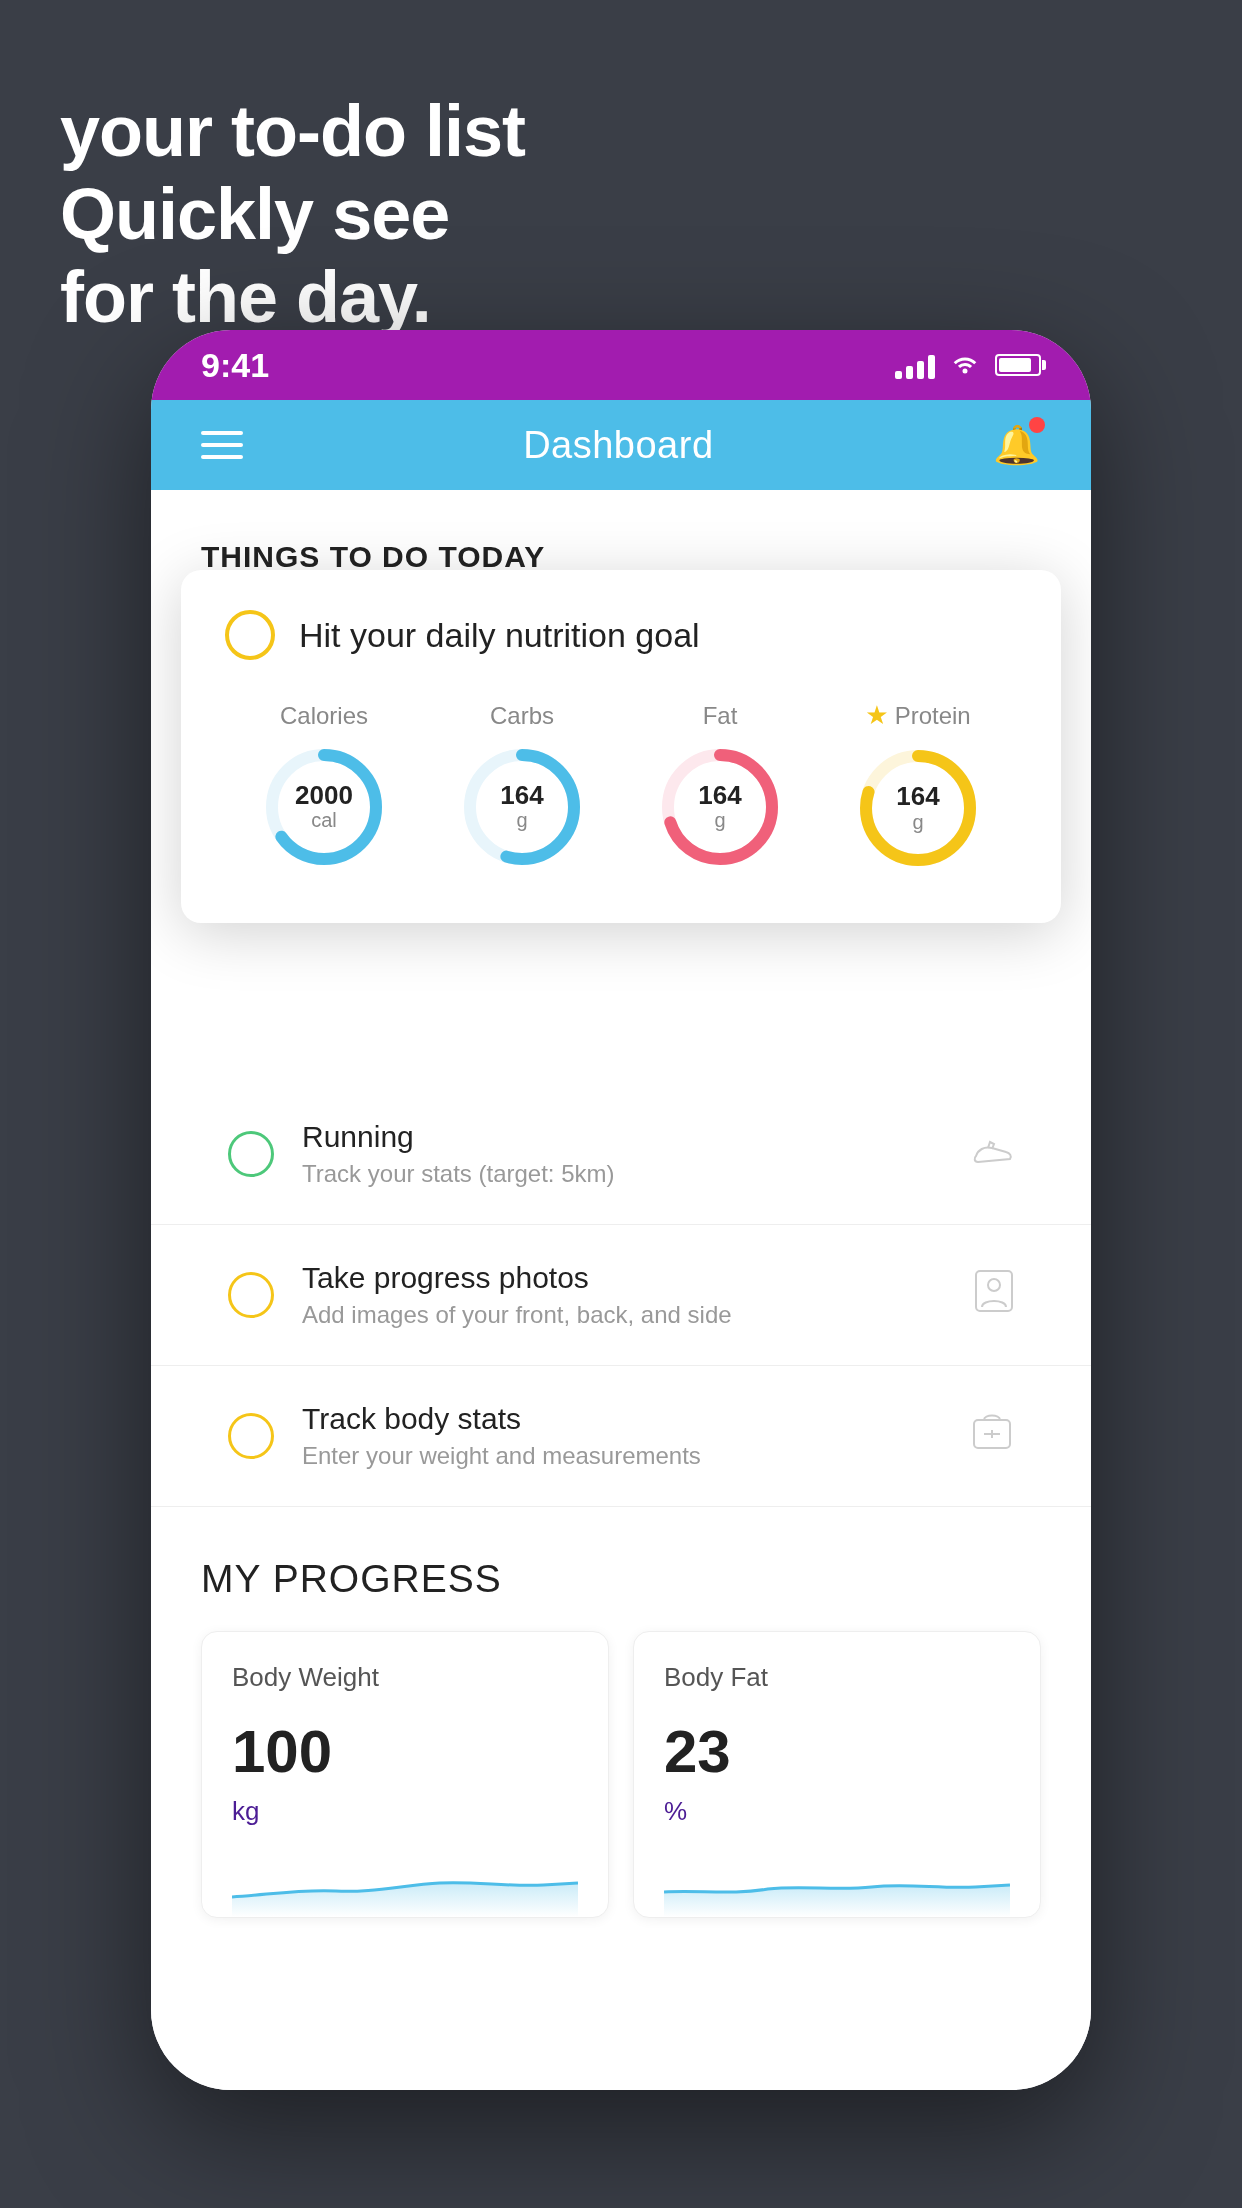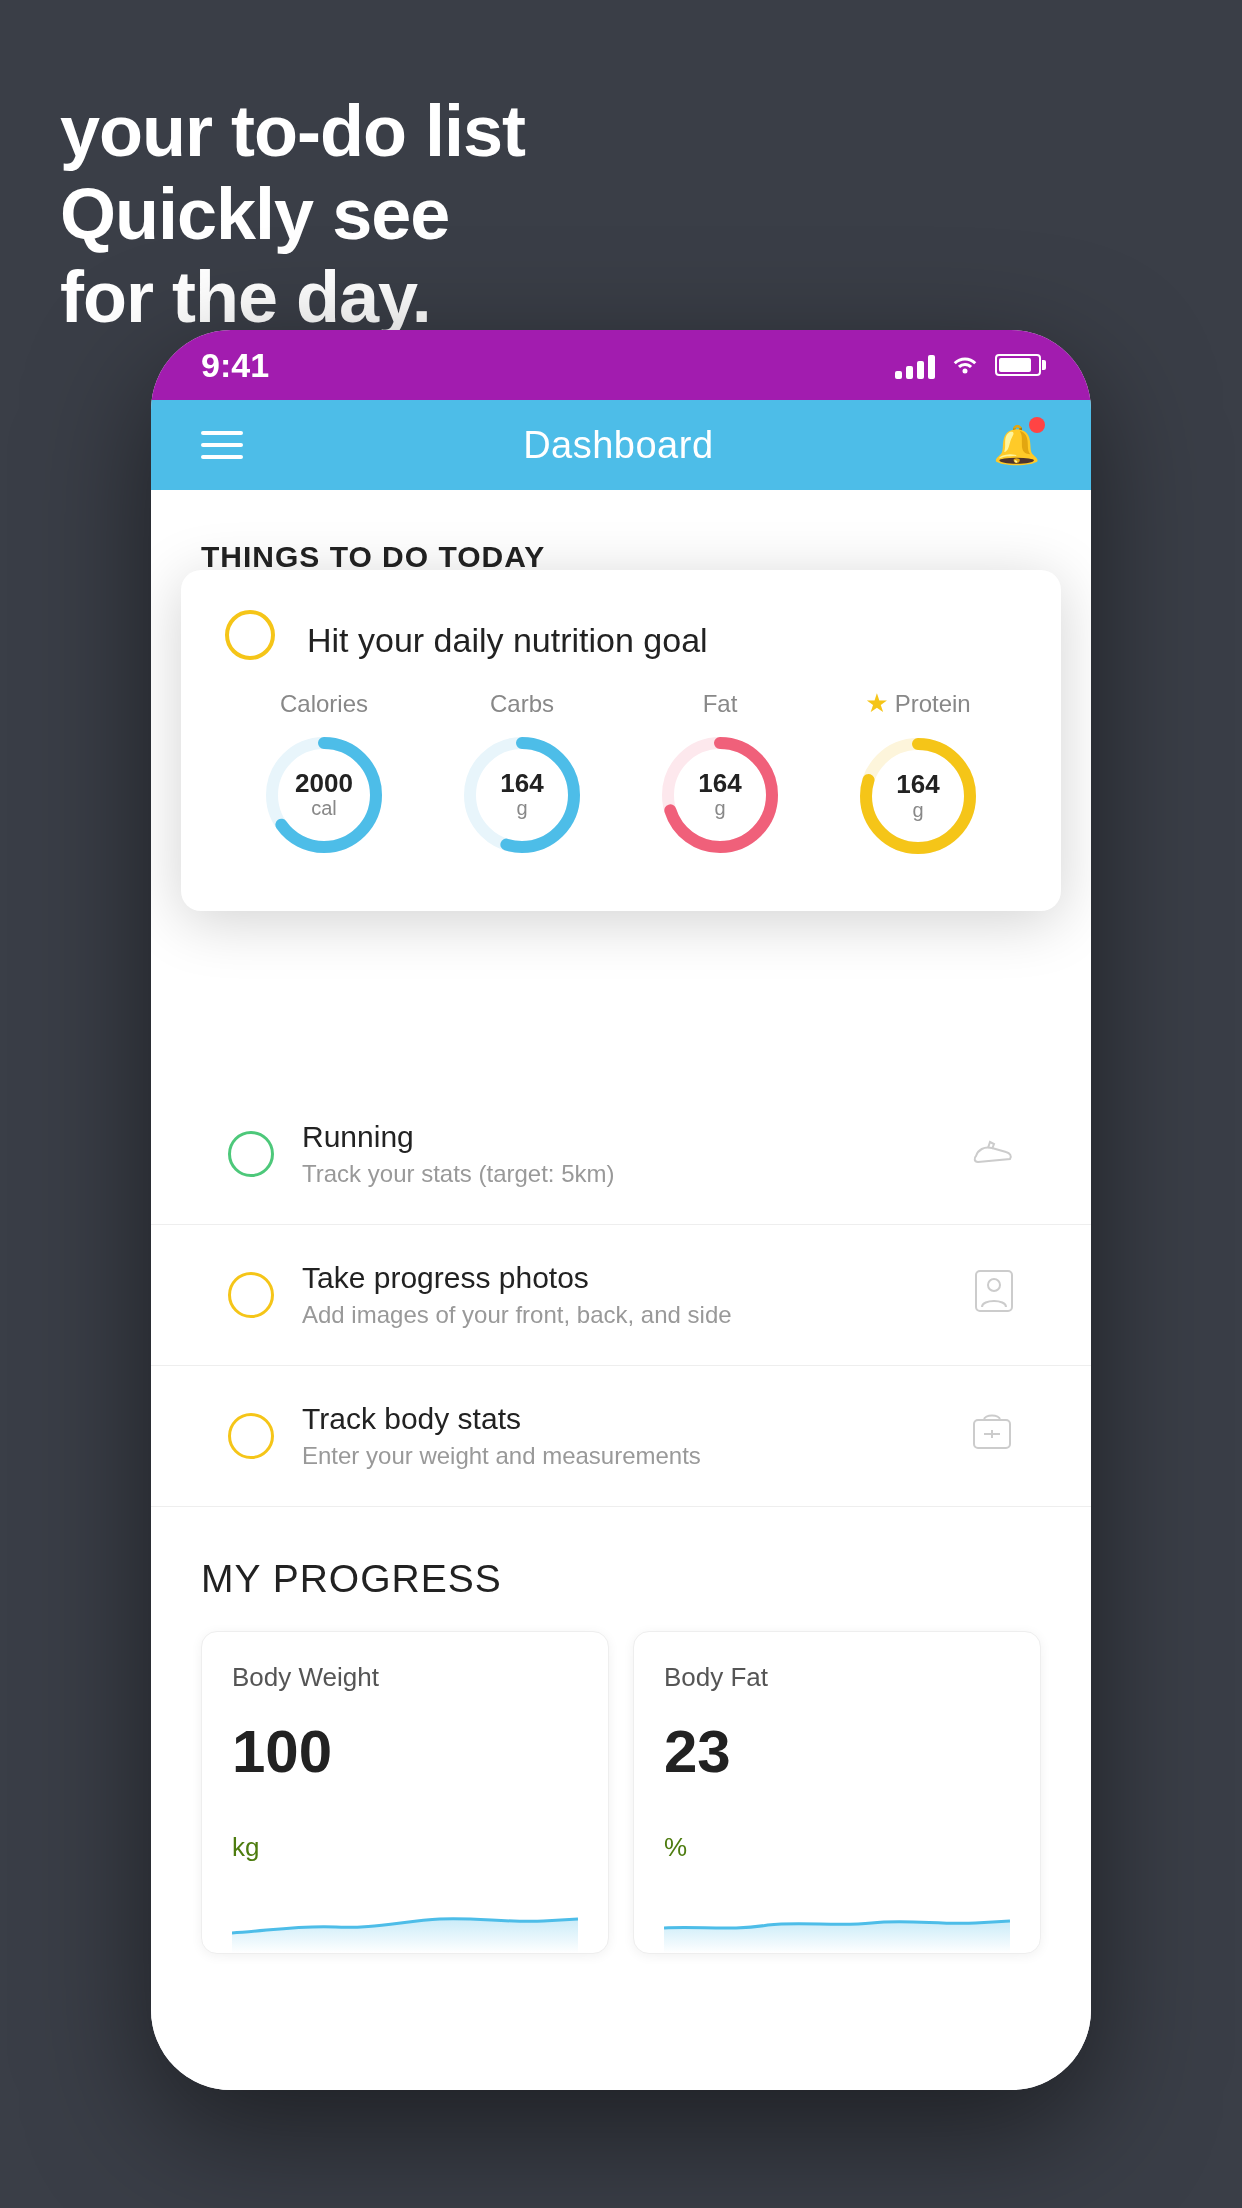--- a/index.html
+++ b/index.html
@@ -183,23 +183,23 @@
       right: 30px;
       background: #fff;
       border-radius: 20px;
       padding: 40px 44px 50px;
       box-shadow: 0 10px 60px rgba(0,0,0,0.18);
       z-index: 10;
     }
 
     .card-title-row {
       display: flex;
-      align-items: flex-end;
-      gap: 32px;
-      margin-bottom: 28px;
+      align-items: center;
+      gap: 24px;
+      margin-bottom: 40px;
     }
 
     .circle-checkbox {
       width: 50px;
       height: 50px;
       border-radius: 50%;
       border: 4px solid #f5c518;
       background: transparent;
       flex-shrink: 0;
     }
@@ -367,22 +367,21 @@
     }
 
     .progress-card-number {
       font-size: 60px;
       font-weight: 700;
       color: #222;
     }
 
     .progress-card-unit {
       font-size: 26px;
-      color: #4d7c0f;
-      margin-top: 36px;
+      color: #4c1d95;
     }
 
     .progress-chart {
       height: 70px;
       position: relative;
     }
 
     .progress-chart svg {
       width: 100%;
       height: 100%;

